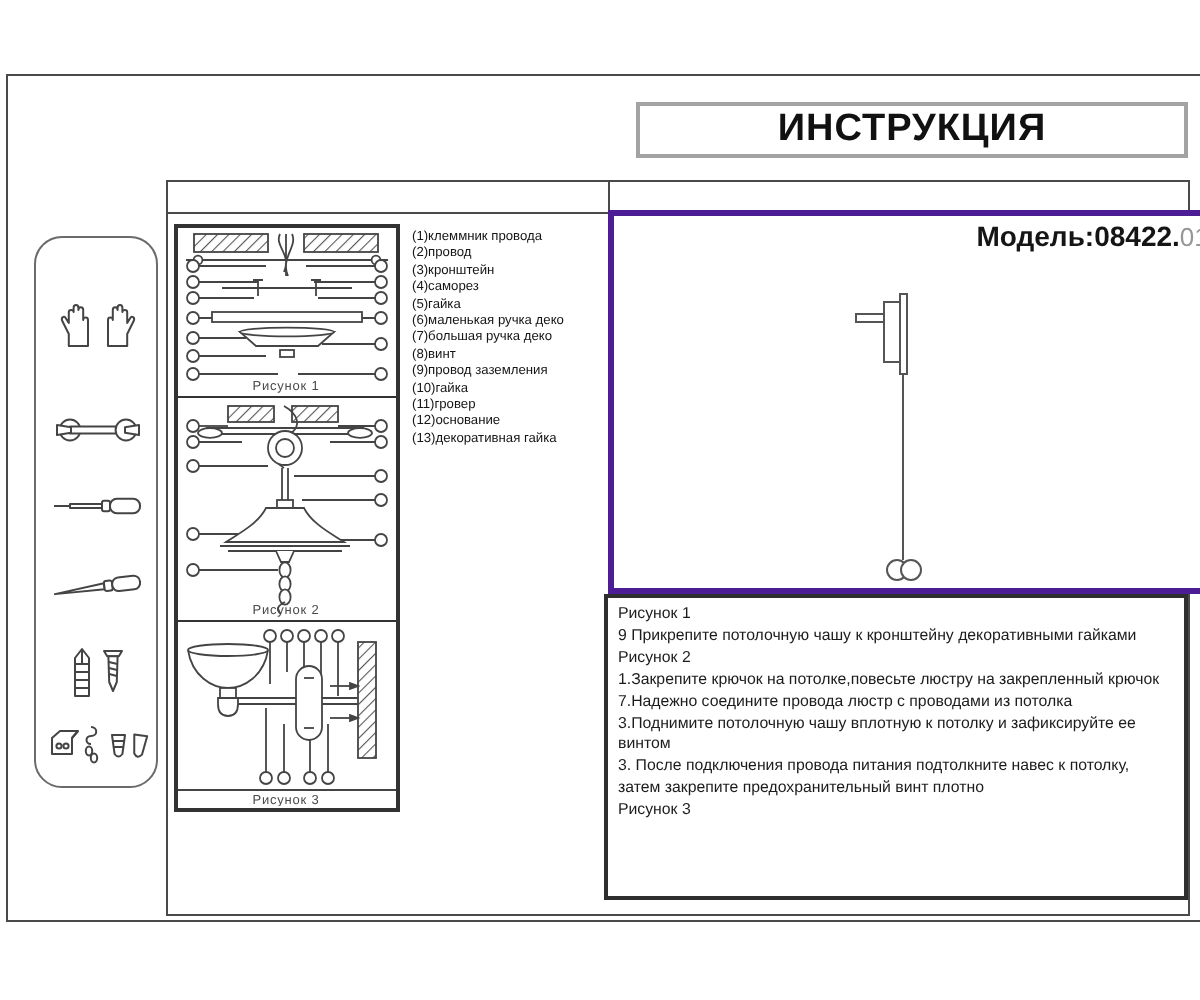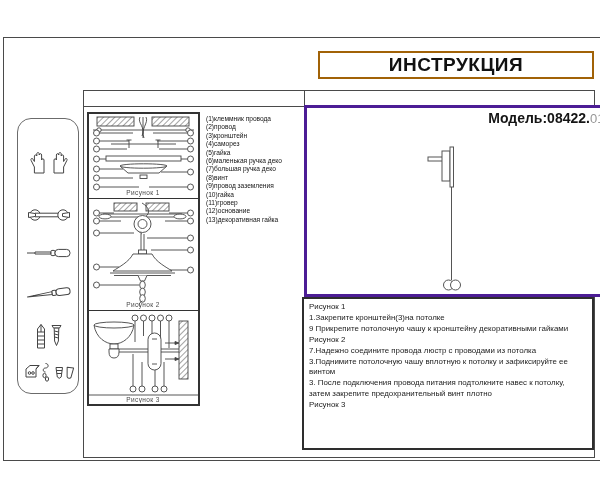--- a/index.html
+++ b/index.html
@@ -2,21 +2,21 @@
 <html><head>
 <meta charset="utf-8">
 <style>
   * { box-sizing: border-box; margin: 0; padding: 0; }
   html,body { width:600px; height:500px; background:#fff; overflow:hidden;
               font-family:"Liberation Sans", sans-serif; color:#1c1c1c; }
   #screen { position:relative; width:600px; height:500px; background:#fff; overflow:hidden; }
   .abs { position:absolute; }
 
   #outer-frame { left:3px; top:37px; width:600px; height:424px; border:1px solid #4a4a4a; }
-  #title-box { left:318px; top:51px; width:276px; height:28px; border:2px solid #a16207;
+  #title-box { left:318px; top:51px; width:276px; height:28px; border:2px solid #a3a3a3;
                display:flex; align-items:center; justify-content:center;
                font-size:19px; font-weight:bold; letter-spacing:.5px; color:#111; background:#fff; }
   #main-box { left:83px; top:90px; width:512px; height:368px; border:1px solid #4a4a4a; }
   #strip-line { left:84px; top:106px; width:221px; height:0; border-top:1px solid #4a4a4a; }
   #divider-v { left:304px; top:91px; width:0; height:358px; border-left:1px solid #4a4a4a; }
 
   
   #tools-panel { left:17px; top:118px; width:62px; height:276px;
                  border:1px solid #6b6b6b; border-radius:14px; background:#fff; }
   #tools-panel svg { position:absolute; }
@@ -303,22 +303,22 @@
         <rect x="23" y="3" width="3.5" height="40"></rect>
         <line x1="24.5" y1="43" x2="24.5" y2="136" fill="none"></line>
         <circle cx="21.5" cy="141" r="5"></circle>
         <circle cx="28.5" cy="141" r="5"></circle>
       </g>
     </svg>
   </div>
 
   <div class="abs" id="instructions-panel">
     <div>Рисунок 1</div>
-    <div>1.Закрепите кронштейн(3)на потолке</div>
     <div>9 Прикрепите потолочную чашу к кронштейну декоративными гайками</div>
     <div>Рисунок 2</div>
+    <div>1.Закрепите крючок на потолке,повесьте люстру на закрепленный крючок</div>
     <div>7.Надежно соедините провода люстр с проводами из потолка</div>
     <div>3.Поднимите потолочную чашу вплотную к потолку и зафиксируйте ее винтом</div>
     <div>3. После подключения провода питания подтолкните навес к потолку, затем закрепите предохранительный винт плотно</div>
     <div>Рисунок 3</div>
   </div>
 
 </div>
 
 </body></html>

